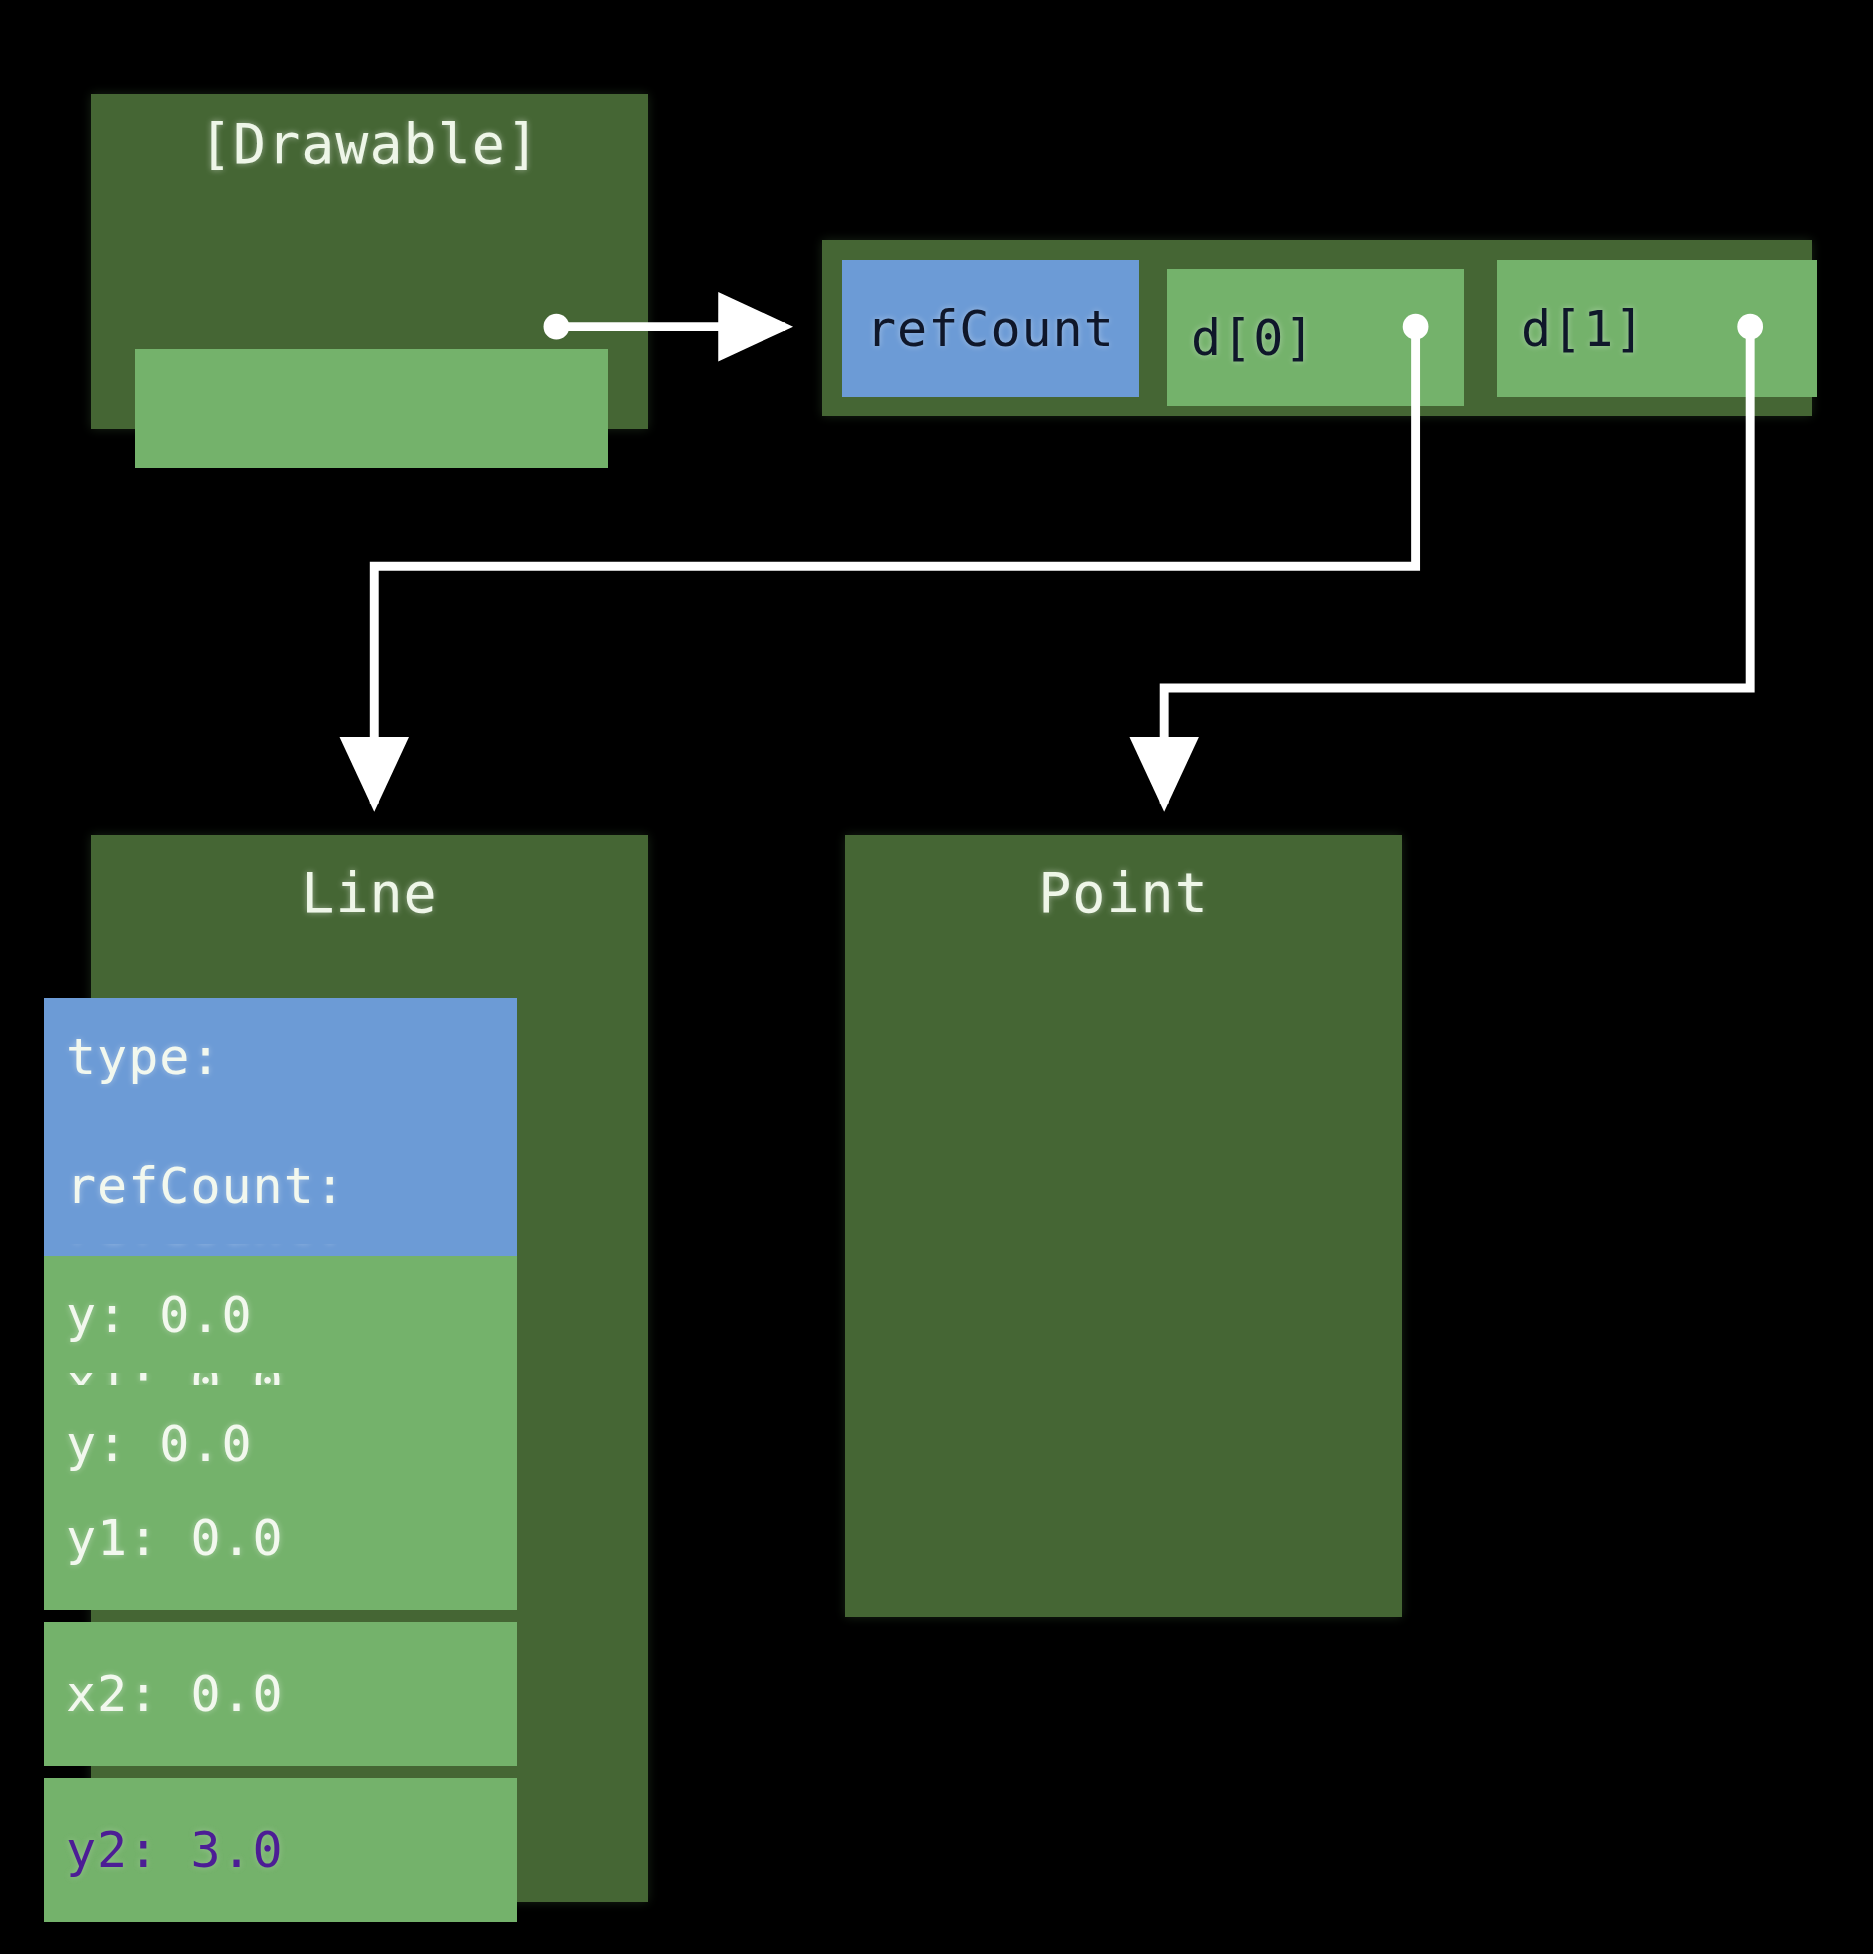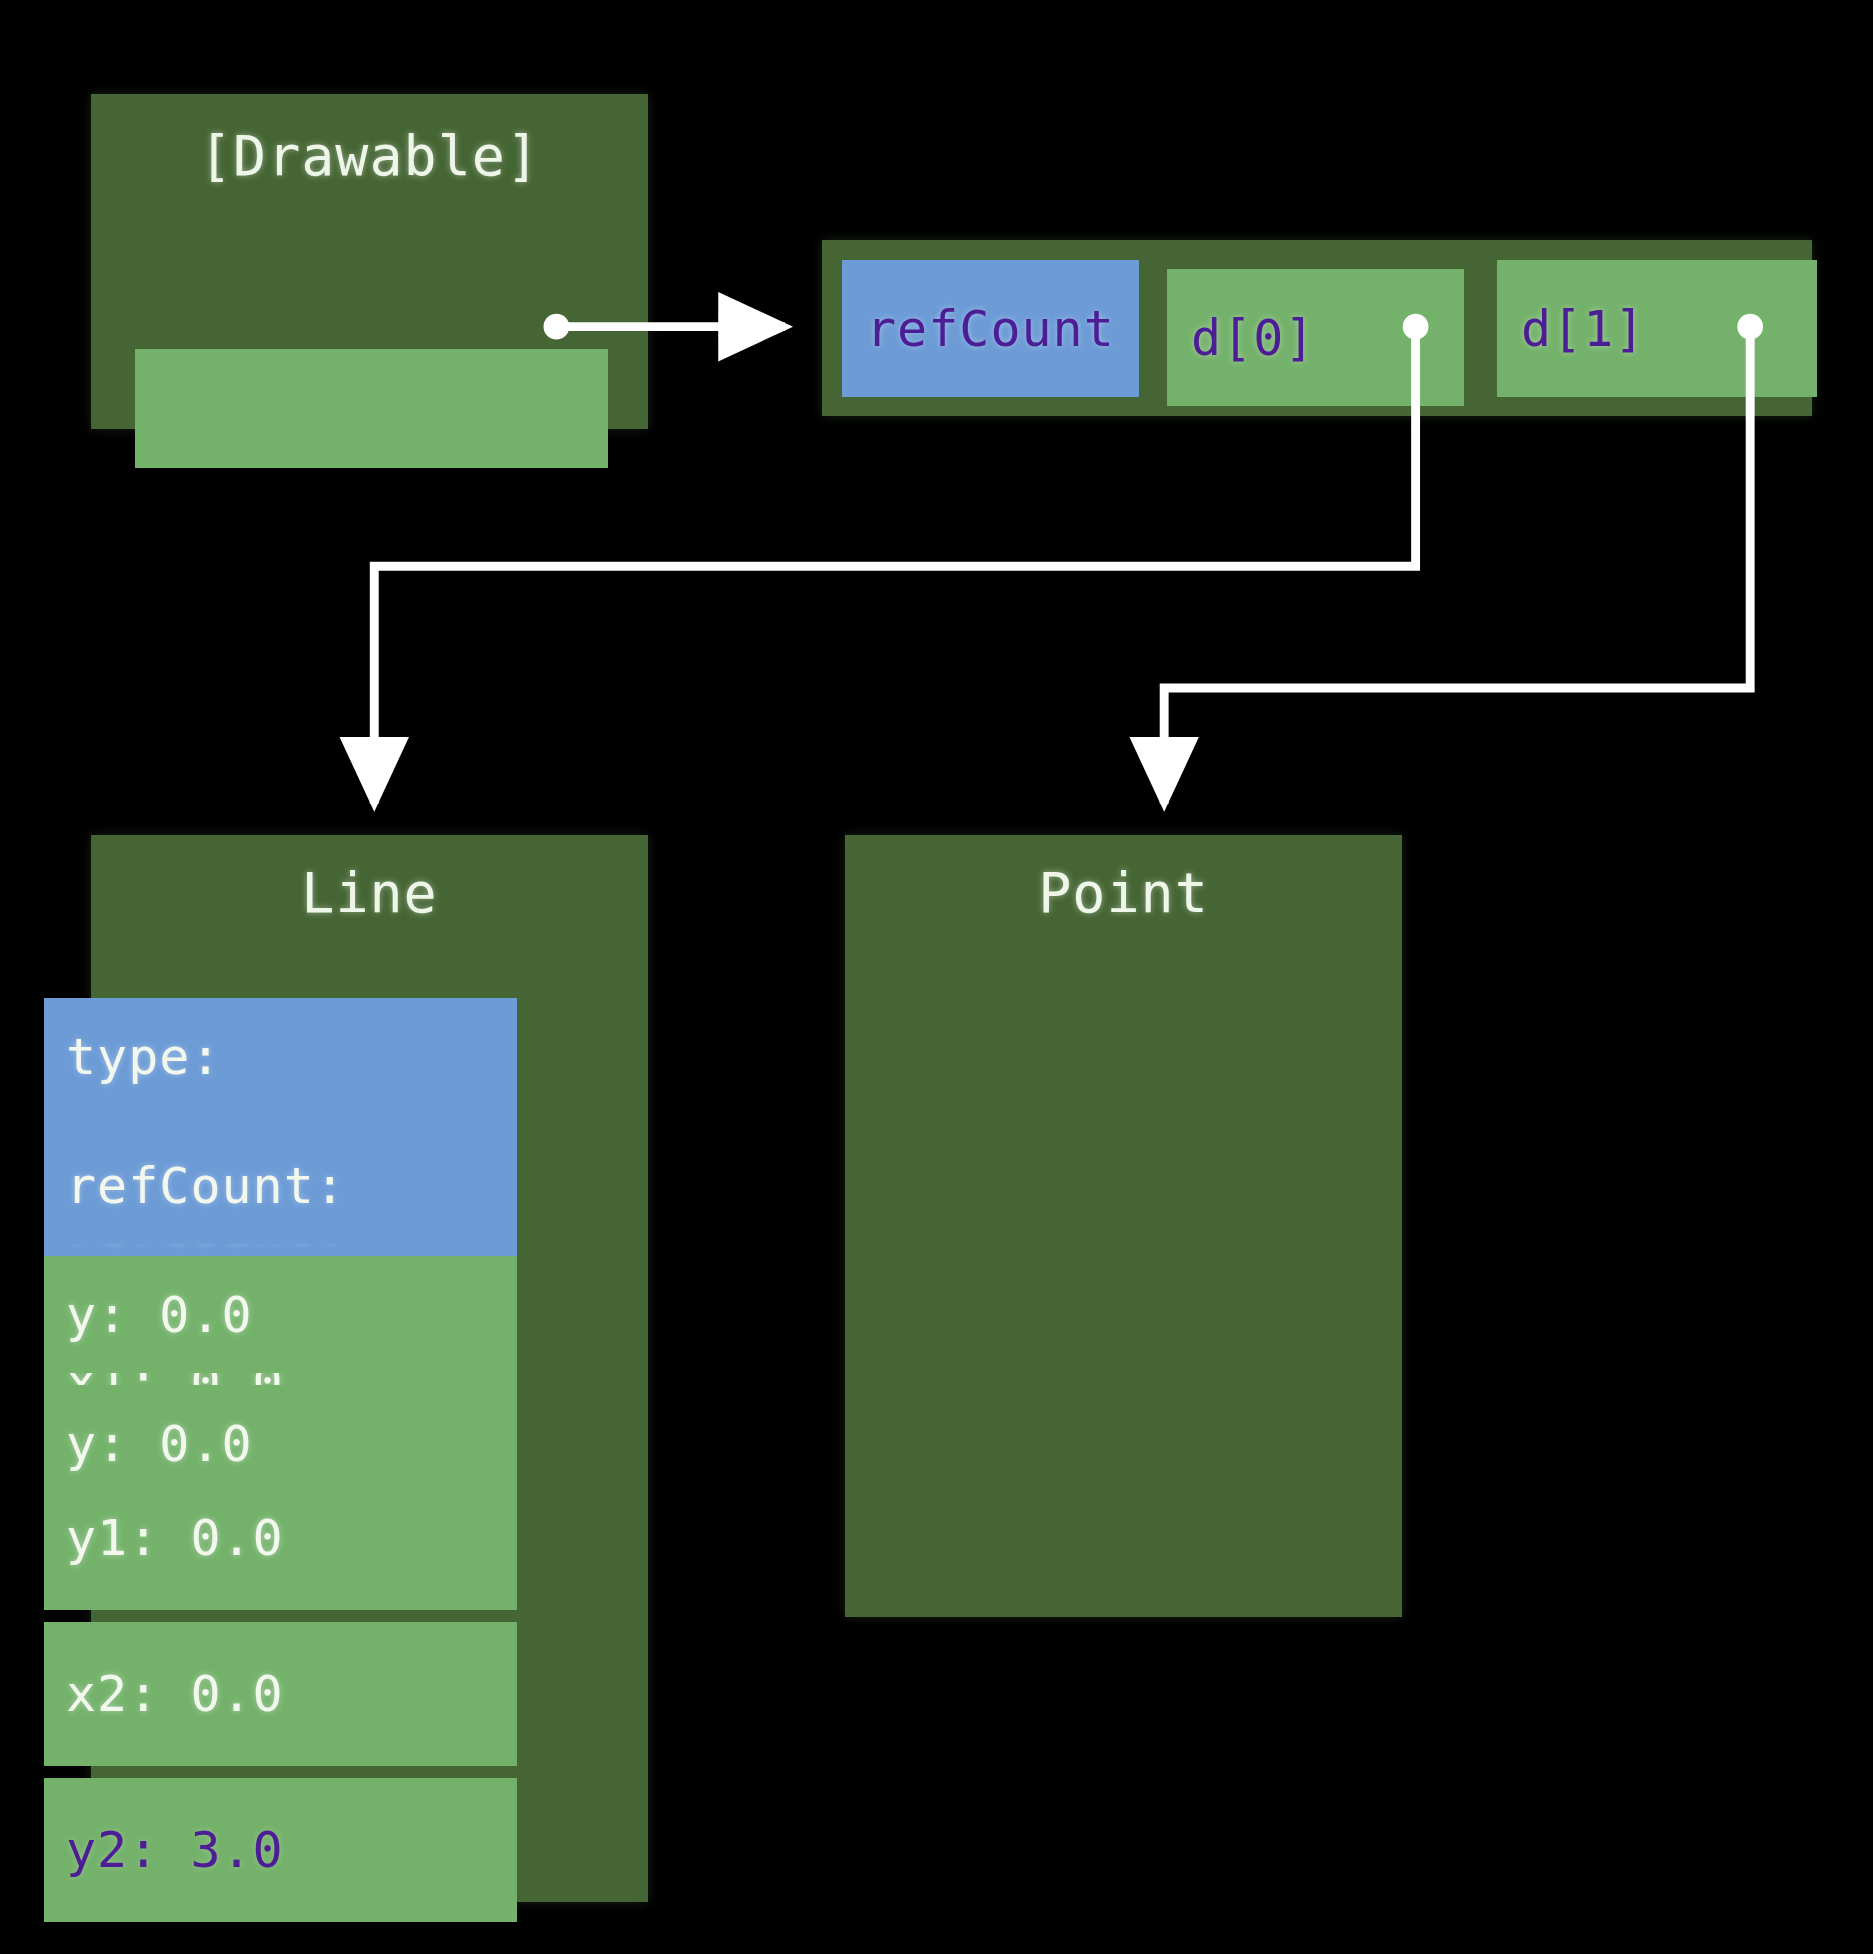--- a/index.html
+++ b/index.html
@@ -54,21 +54,21 @@
   }
   .slot.green  { background: #74b26b; }
   .slot.blue   { background: #6c9bd6; }
   .slot.dim    { color: #4c1d95; text-shadow: 0 0 6px rgba(220,230,215,0.35); }
   .slot-label  { padding-left: 22px; }
 
   
   #drawable-node {
     left: 91px; top: 94px;
     width: 557px; height: 335px;
-    padding: 12px;
+    padding: 0;
   }
   #drawable-node .node-title { padding-top: 22px; }
   #drawable-slot {
     position: absolute;
     left: 44px; top: 255px;
     width: 473px; height: 119px;
     background: #74b26b;
   }
 
   
@@ -76,21 +76,21 @@
     left: 822px; top: 240px;
     width: 990px; height: 176px;
   }
   .cell {
     position: absolute;
     top: 20px;
     height: 137px;
     box-sizing: border-box;
     display: flex;
     align-items: center;
-    color: #4c1d95;
+    color: #0f172a;
     font-size: 50px;
     letter-spacing: 1px;
     white-space: pre;
     text-shadow: 0 0 6px rgba(255,255,255,0.40);
   }
   #cell-refcount { left: 20px;  width: 297px; background: #6c9bd6; }
   #cell-d0       { left: 345px; width: 297px; background: #74b26b; margin-top: 9px; }
   #cell-d1       { left: 675px; width: 320px; background: #74b26b; }
   .cell .cell-label { padding-left: 24px; }
 

